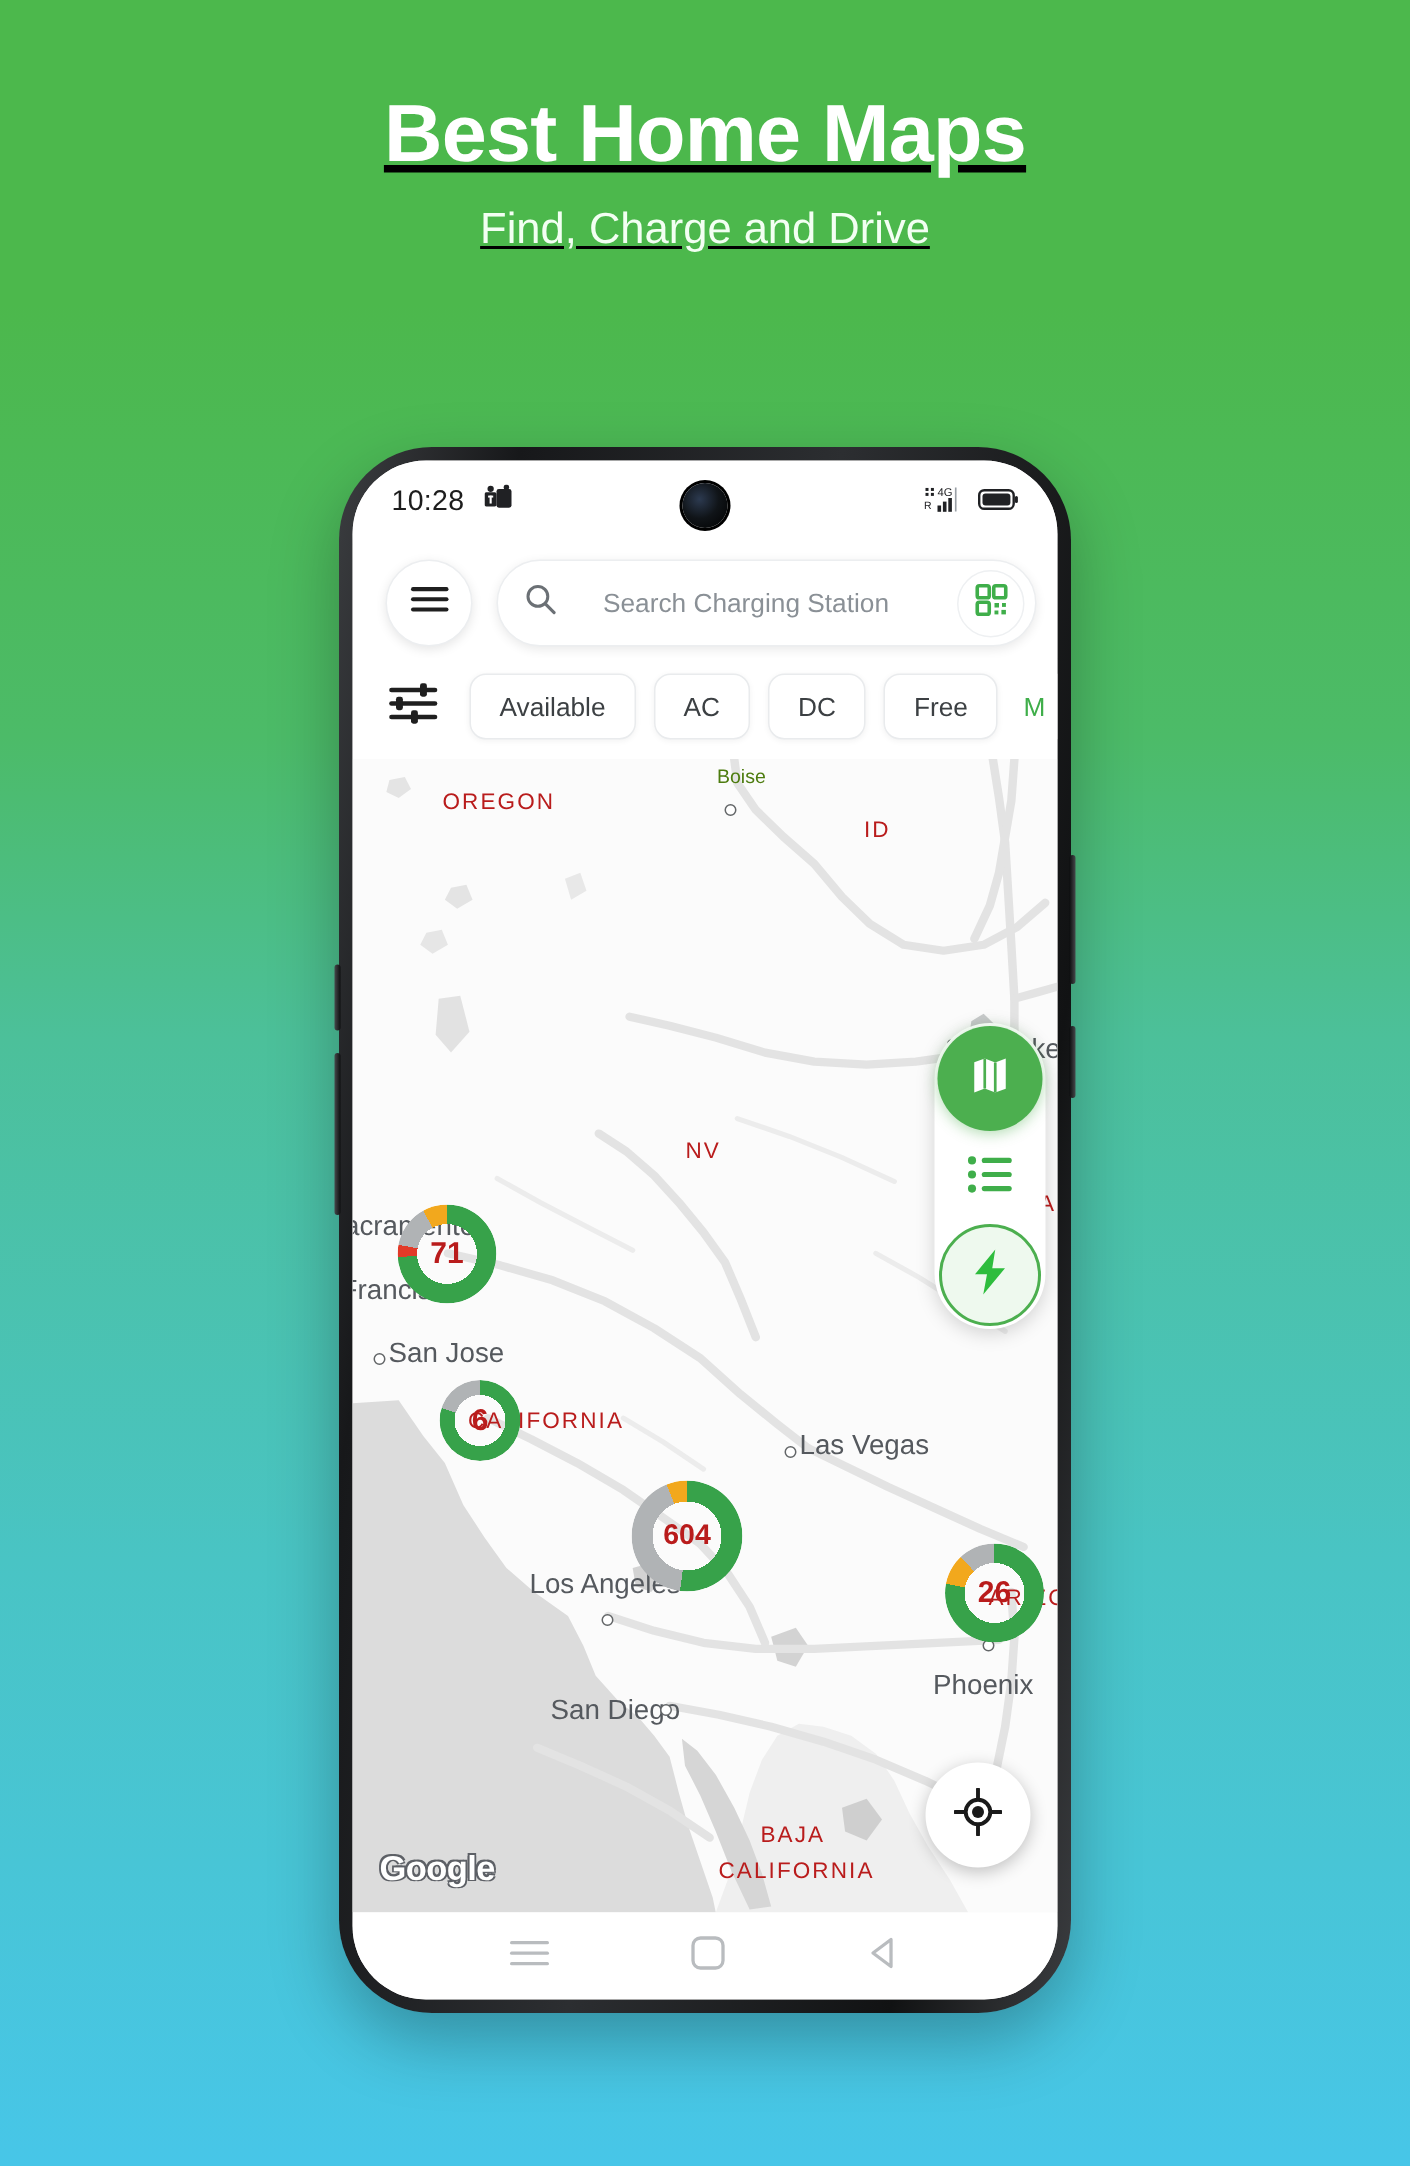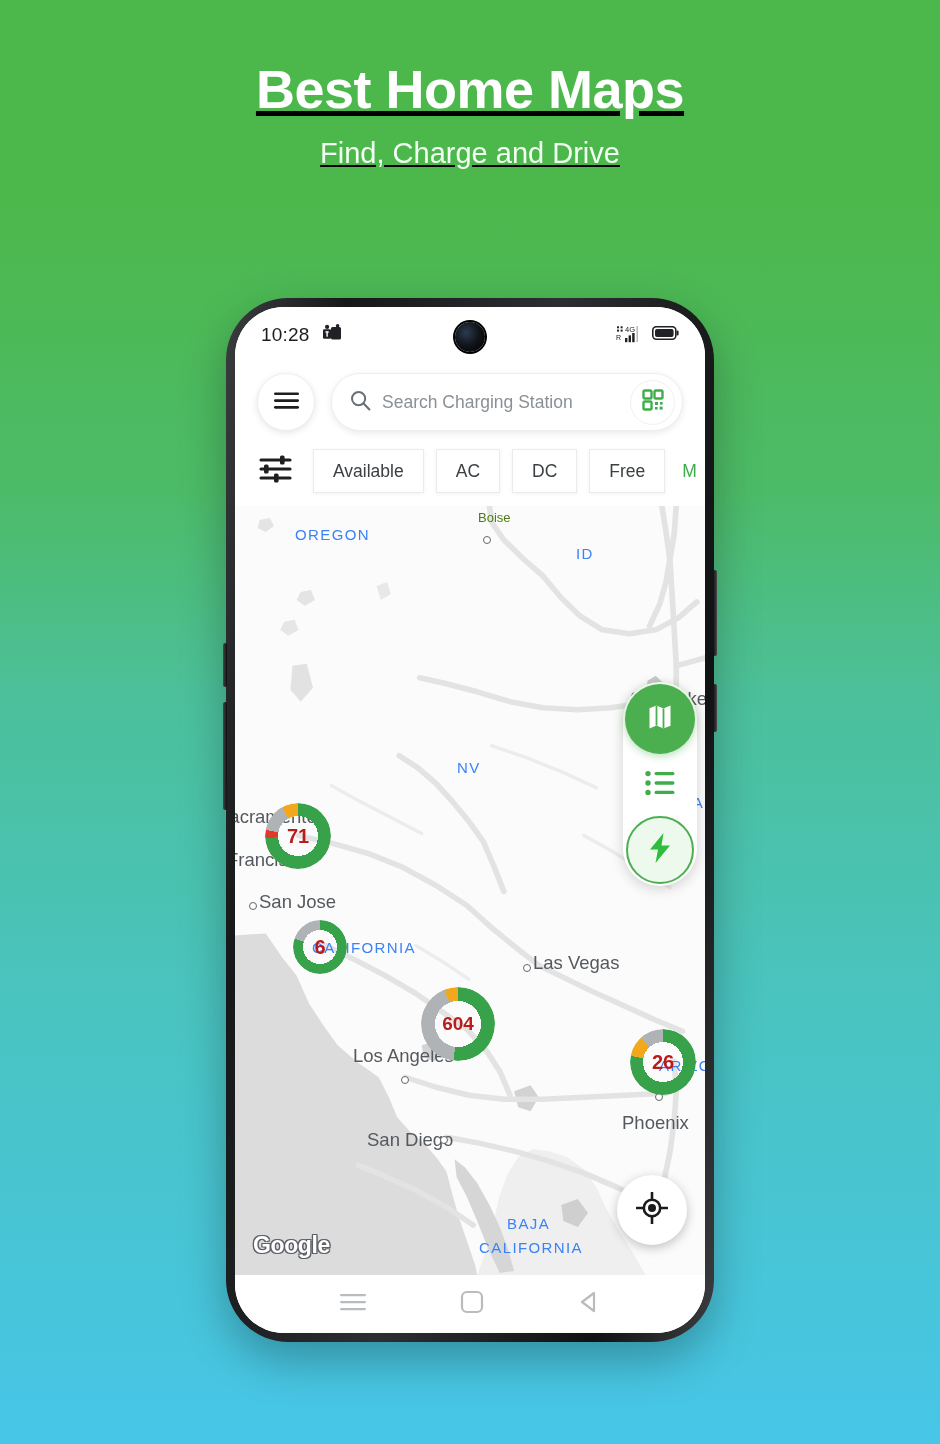--- a/index.html
+++ b/index.html
@@ -95,57 +95,57 @@
     display: flex; align-items: center; justify-content: center;
   }
   .search-pill {
     flex: 1; height: 58px; border-radius: 32px;
     background: #fff; border: 1px solid #eceef0;
     box-shadow: 0 2px 7px rgba(0,0,0,.09);
     display: flex; align-items: center; padding: 0 7px 0 18px; gap: 11px;
   }
   .search-input {
     flex: 1; border: 0; outline: 0; background: transparent;
-    font-family: inherit; font-size: 17.5px; color: #3c4043;
+    font-family: inherit; font-size: 17.5px; color: #3c4043; margin-left: 20px;
   }
   .search-input::placeholder { color: #8a9096; }
   .qr-btn {
     width: 45px; height: 45px; flex: 0 0 45px; border-radius: 50%;
     border: 1px solid #eef0f2; background: #fff;
     display: flex; align-items: center; justify-content: center;
   }
 
   
   .filterrow {
     display: flex; align-items: center; gap: 12px;
     padding: 10px 0 13px 24px; background: #fff;
     overflow: hidden; white-space: nowrap;
   }
   .filter-icon { flex: 0 0 auto; margin-right: 8px; }
   .chip {
     flex: 0 0 auto; height: 44px; padding: 0 19px;
-    border-radius: 0; border: 1px solid #e9ebed; background: #fff;
+    border-radius: 11px; border: 1px solid #e9ebed; background: #fff;
     box-shadow: 0 1px 4px rgba(0,0,0,.055);
     font-size: 17.5px; color: #3c4043;
     display: flex; align-items: center; font-family: inherit;
   }
   .chip.cut { color: #3fae4a; border-color: transparent; box-shadow: none; padding-left: 4px; }
 
   
   .map {
     position: relative; flex: 1;
     background: #fbfbfb; overflow: hidden;
   }
   .map-svg { position: absolute; inset: 0; width: 100%; height: 100%; }
   .map-label {
     position: absolute; color: #4d7c0f; font-size: 13px;
     white-space: nowrap; pointer-events: none;
   }
   .map-label.big { font-size: 18.5px; color: #55595e; }
-  .map-label.state { font-size: 15px; letter-spacing: 1.4px; color: #3b82f6; }
+  .map-label.state { font-size: 15px; letter-spacing: 1.4px; color: #b91c1c; }
   .city-dot {
     position: absolute; width: 8px; height: 8px; border-radius: 50%;
     background: #fff; border: 1.6px solid #636668;
   }
 
   
   .cluster { position: absolute; transform: translate(-50%,-50%); }
   .cluster-num {
     position: absolute; inset: 0; display: flex;
     align-items: center; justify-content: center;

